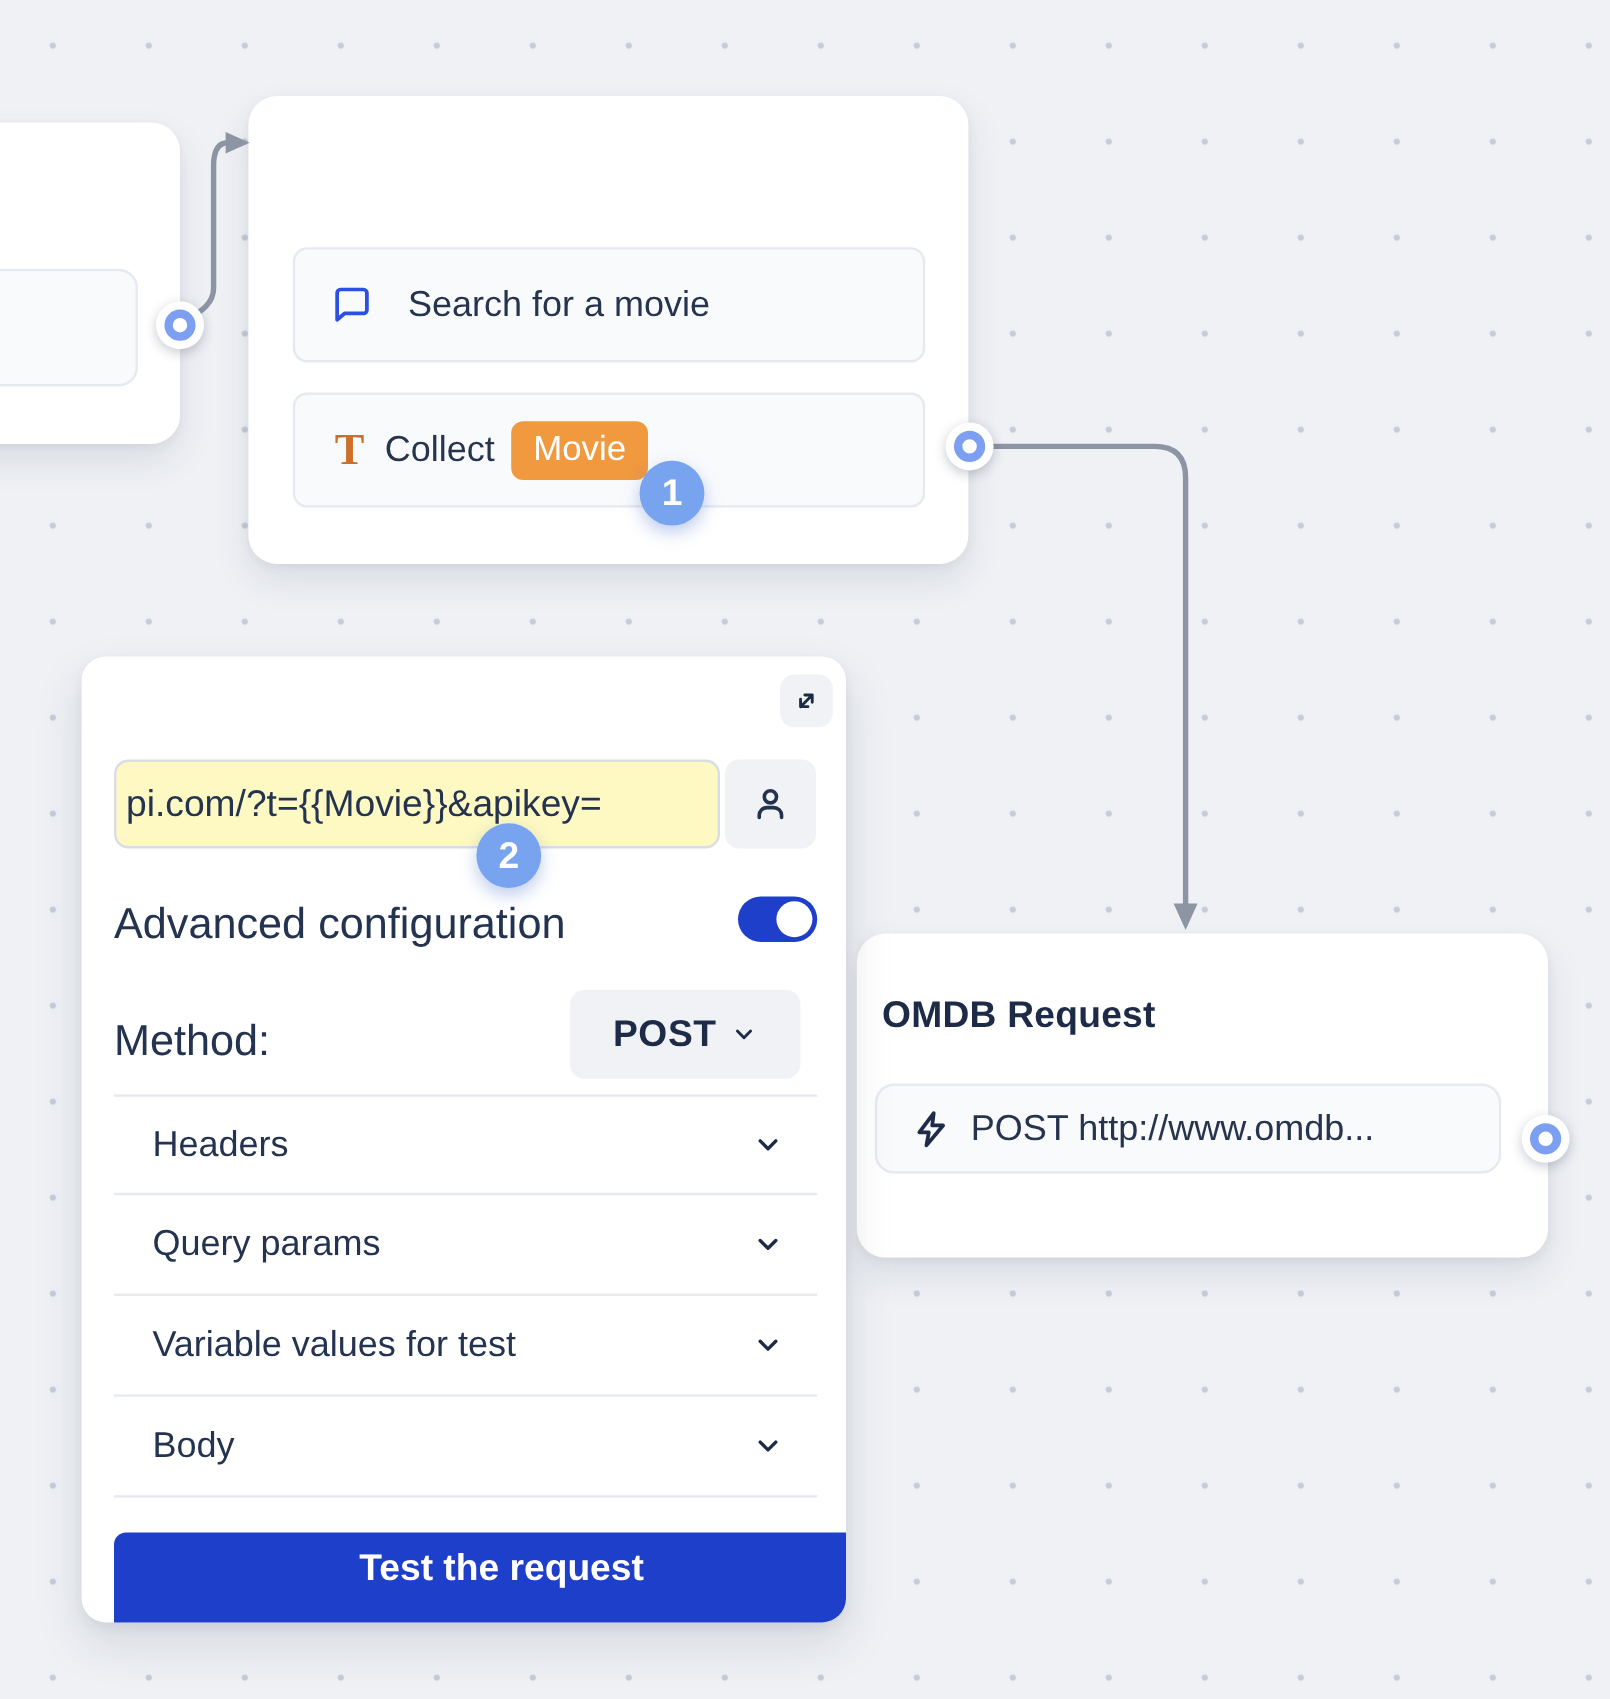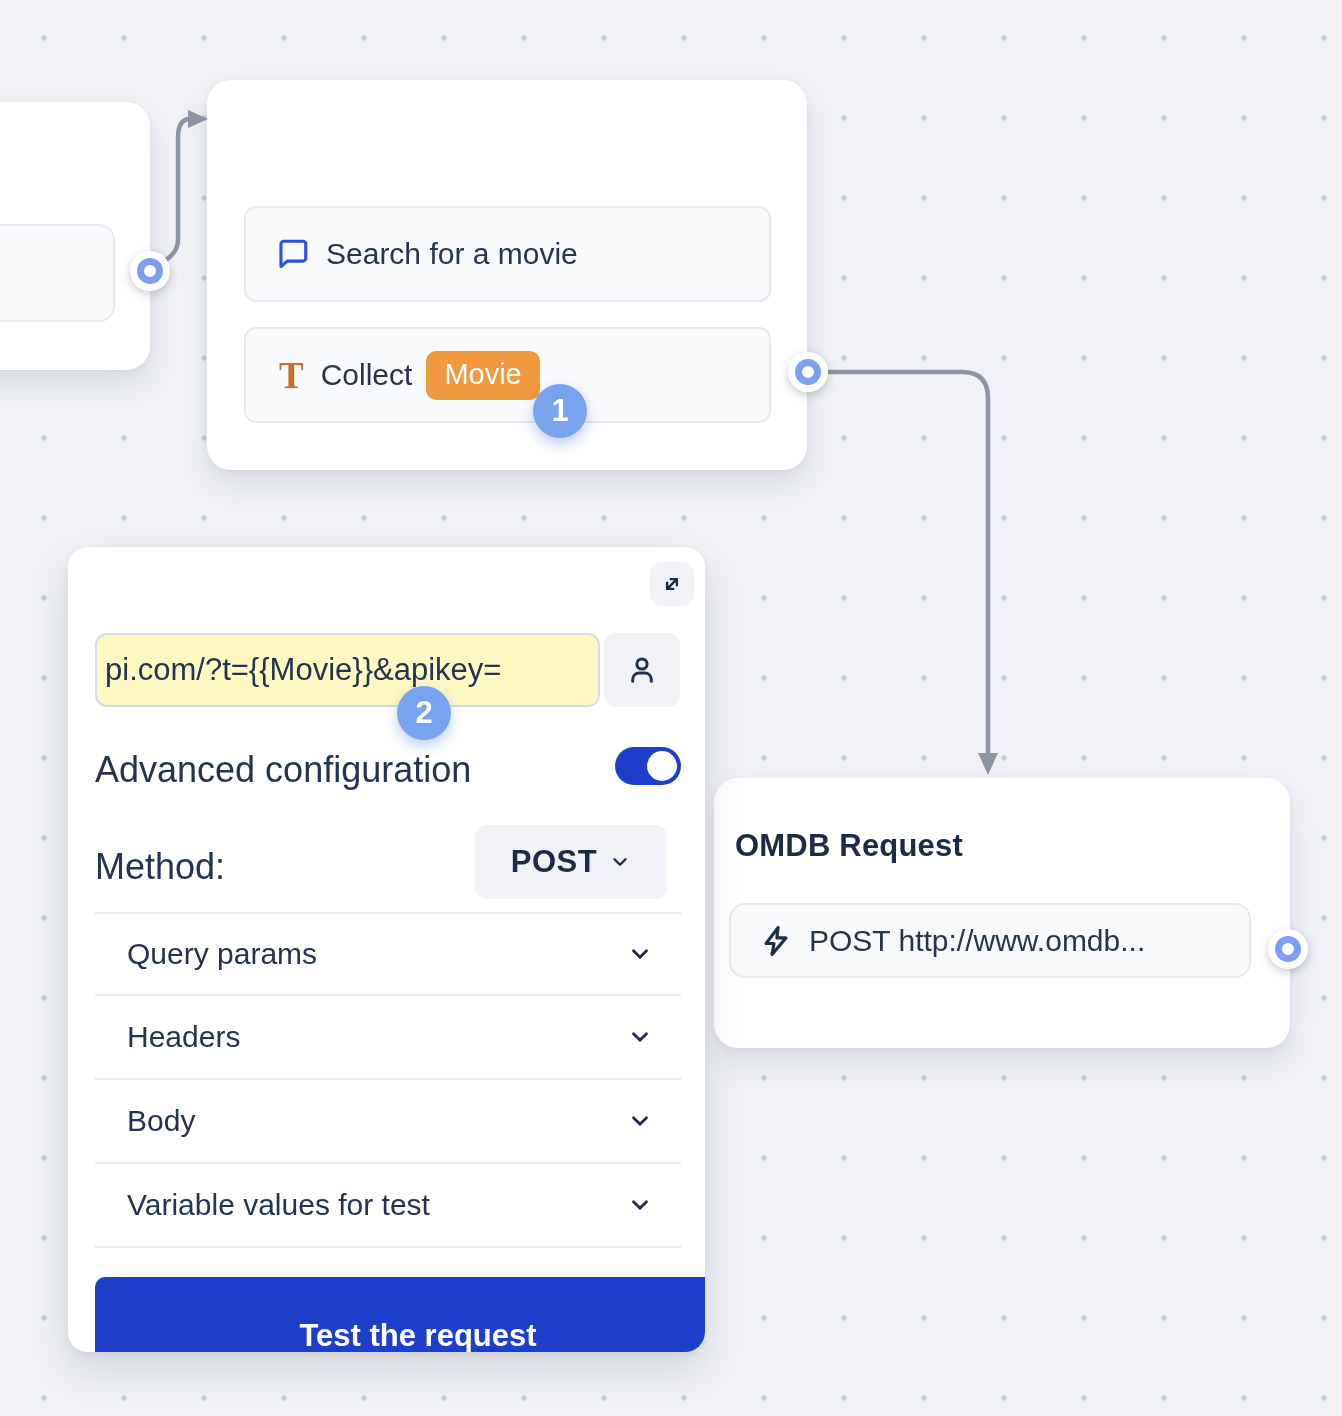--- a/index.html
+++ b/index.html
@@ -91,42 +91,42 @@
   }
   .section-row:first-child{border-top:2px solid #e7eaf0;}
   .section-row .lbl{margin-left:32px;font-size:30px;color:#24334f;}
   .section-row .chev{margin-right:28px;display:inline-flex;}
   .test-btn{
     position:absolute;left:27px;top:730px;width:646px;height:88px;
     background:#1e3fc9;border:none;border-radius:10px;cursor:pointer;
     color:#ffffff;font-size:31px;font-weight:700;
     font-family:"Liberation Sans","DejaVu Sans",sans-serif;
     display:flex;align-items:flex-start;justify-content:center;
-    padding-top:41px;box-sizing:border-box;
+    padding-top:12px;box-sizing:border-box;
   }
 </style>
 </head>
 <body>
 
 <div id="canvas">
 
   <div class="card" style="left:-62px;top:102px;width:212px;height:268px;">
     <div class="node-item" style="left:22px;top:122px;width:155px;height:98px;border-radius:16px;"></div>
   </div>
 
   <div class="card" style="left:207px;top:80px;width:600px;height:390px;">
     <div class="card-title" style="left:50px;top:130px;">Movie search</div>
 
     <div class="node-item" style="left:37px;top:126px;width:527px;height:96px;">
       <span class="icon" style="margin-left:30px;">
         <svg width="34" height="34" viewBox="0 0 24 24" fill="none" stroke="#2b50e5" stroke-width="2.2" stroke-linecap="round" stroke-linejoin="round">
           <path d="M21 15a2 2 0 0 1-2 2H8l-4.5 3.8V5a2 2 0 0 1 2-2H19a2 2 0 0 1 2 2z"></path>
         </svg>
       </span>
-      <span style="margin-left:16px;">Search for a movie</span>
+      <span style="margin-left:30px;">Search for a movie</span>
     </div>
 
     <div class="node-item" style="left:37px;top:247px;width:527px;height:96px;">
       <span class="icon t-glyph" style="margin-left:33px;">T</span>
       <span style="margin-left:17px;text-align:right;">Collect</span>
       <span class="var-badge">Movie</span>
     </div>
   </div>
 
   <svg class="connectors" width="1342" height="1416">
@@ -180,45 +180,45 @@
       <span class="val">POST</span>
       <span style="display:inline-flex;">
         <svg width="22" height="22" viewBox="0 0 24 24" fill="none" stroke="#1d2b47" stroke-width="2.6" stroke-linecap="round" stroke-linejoin="round">
             <polyline points="6 9 12 15 18 9"></polyline>
           </svg>
       </span>
     </div>
 
     <div class="sections">
       <div class="section-row">
+        <span class="lbl">Headers</span>
+        <span class="chev">
+          <svg width="26" height="26" viewBox="0 0 24 24" fill="none" stroke="#1d2b47" stroke-width="2.6" stroke-linecap="round" stroke-linejoin="round">
+              <polyline points="6 9 12 15 18 9"></polyline>
+            </svg>
+        </span>
+      </div>
+      <div class="section-row">
         <span class="lbl">Query params</span>
         <span class="chev">
           <svg width="26" height="26" viewBox="0 0 24 24" fill="none" stroke="#1d2b47" stroke-width="2.6" stroke-linecap="round" stroke-linejoin="round">
               <polyline points="6 9 12 15 18 9"></polyline>
             </svg>
         </span>
       </div>
       <div class="section-row">
-        <span class="lbl">Headers</span>
+        <span class="lbl">Variable values for test</span>
         <span class="chev">
           <svg width="26" height="26" viewBox="0 0 24 24" fill="none" stroke="#1d2b47" stroke-width="2.6" stroke-linecap="round" stroke-linejoin="round">
               <polyline points="6 9 12 15 18 9"></polyline>
             </svg>
         </span>
       </div>
       <div class="section-row">
         <span class="lbl">Body</span>
-        <span class="chev">
-          <svg width="26" height="26" viewBox="0 0 24 24" fill="none" stroke="#1d2b47" stroke-width="2.6" stroke-linecap="round" stroke-linejoin="round">
-              <polyline points="6 9 12 15 18 9"></polyline>
-            </svg>
-        </span>
-      </div>
-      <div class="section-row">
-        <span class="lbl">Variable values for test</span>
         <span class="chev">
           <svg width="26" height="26" viewBox="0 0 24 24" fill="none" stroke="#1d2b47" stroke-width="2.6" stroke-linecap="round" stroke-linejoin="round">
               <polyline points="6 9 12 15 18 9"></polyline>
             </svg>
         </span>
       </div>
     </div>
 
     <button class="test-btn">Test the request</button>
   </div>

